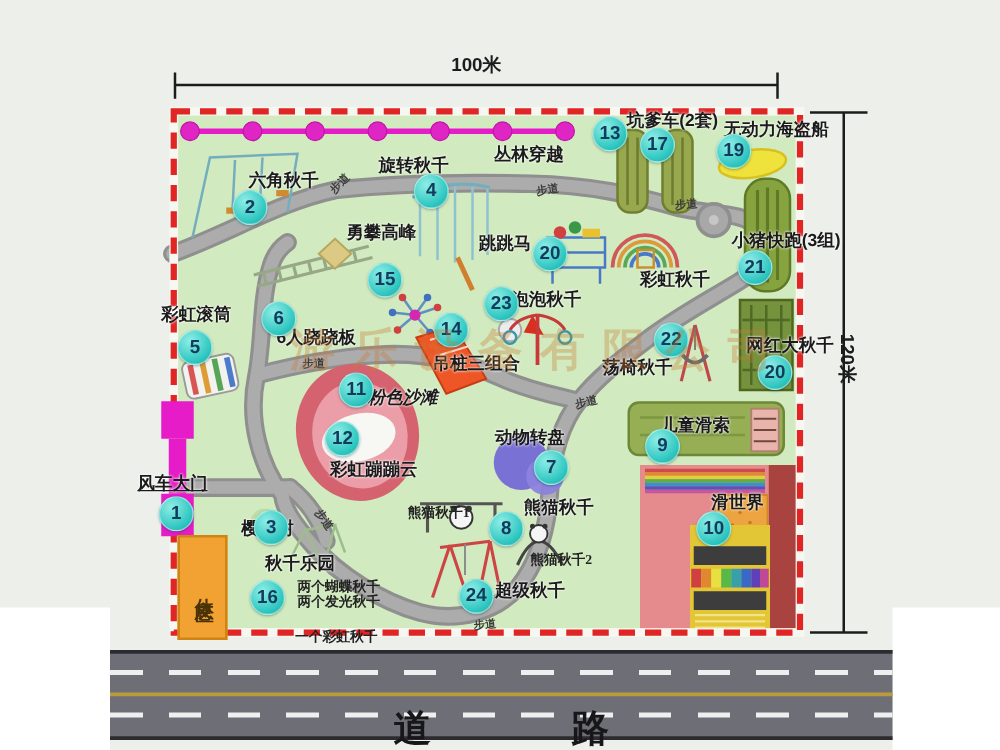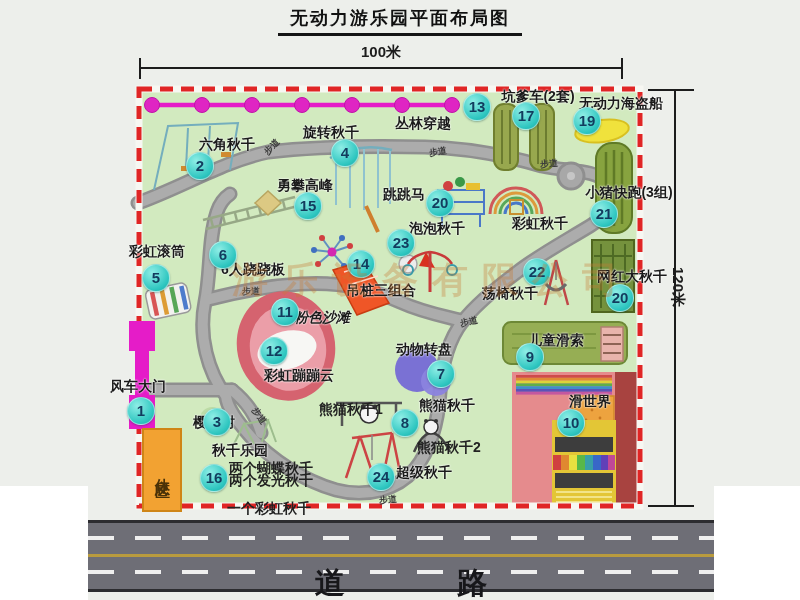--- a/index.html
+++ b/index.html
@@ -14,22 +14,22 @@
              transform:translate(-50%,-50%);white-space:nowrap;}
   .dim-label.vert{transform:translate(-50%,-50%) rotate(90deg);}
   svg.layer{position:absolute;left:0;top:0;}
   #map-layer{position:absolute;left:0;top:0;width:800px;height:600px;}
   .lbl{position:absolute;transform:translate(-50%,-50%);font-size:14px;font-weight:bold;
        color:#1b1b1b;white-space:nowrap;text-shadow:0 0 2px rgba(255,255,255,.85),0 0 2px rgba(255,255,255,.85);}
   .badge{position:absolute;width:26px;height:26px;margin:-13px 0 0 -13px;border-radius:50%;
          background:radial-gradient(circle at 35% 30%,#8feee6,#2ec6c0 68%,#1ca49f);
          color:#123c5e;font-size:15px;font-weight:bold;line-height:26px;text-align:center;
          box-shadow:0 1px 2px rgba(0,60,60,.35);border:1px solid rgba(255,255,255,.45);}
-  .slbl{position:absolute;transform:translate(-50%,-50%);font-size:14px;font-weight:600;
-        color:#222;white-space:nowrap;}
+  .slbl{position:absolute;transform:translate(-50%,-50%);font-size:11px;font-weight:600;
+        color:#222;white-space:nowrap;font-family:Liberation Serif, serif;}
   .plbl{position:absolute;font-size:9px;font-weight:bold;color:#3c3c3c;white-space:nowrap;}
   .rest-area{position:absolute;left:142px;top:428px;width:36px;height:80px;background:#f2a232;
              border:2px solid #cf8516;display:flex;align-items:center;justify-content:center;z-index:30;}
   .rest-area span{writing-mode:vertical-rl;font-size:15px;font-weight:bold;color:#4a3208;letter-spacing:3px;}
   .wm{position:absolute;white-space:nowrap;font-weight:bold;z-index:40;pointer-events:none;}
   .wm-company{left:232px;top:256px;font-size:36px;letter-spacing:14px;color:rgba(198,122,52,.34);}
   .wm-phone{left:172px;top:292px;font-size:38px;letter-spacing:1px;color:rgba(150,190,240,.58);
             text-shadow:0 0 2px rgba(255,255,255,.4);}
   .road{position:absolute;left:88px;top:520px;width:626px;height:66px;background:#6e6e76;
         border-top:3px solid #2c2c30;border-bottom:3px solid #2c2c30;z-index:20;}
@@ -268,26 +268,25 @@
     <g stroke="#1c1c1c" stroke-width="2" fill="none">
       <path d="M140,68 L622,68"></path>
         <path d="M140,58 L140,79"></path>
         <path d="M622,58 L622,79"></path>
       <path d="M675,90 L675,506"></path>
         <path d="M648,90 L694,90"></path>
         <path d="M648,506 L694,506"></path>
     </g>
   </svg>
 
-  <div class="title">无动力游乐园平面布局图</div>
   <div class="dim-label" style="left:381px;top:52px;">100米</div>
   <div class="dim-label vert" style="left:677px;top:287px;">120米</div>
 
   <div id="map-layer">
-      <div class="lbl" style="left: 138px; top: 387px;">风车大门</div>
+      <div class="lbl" style="left: 138px; top: 387px; text-decoration: underline;">风车大门</div>
       <div class="badge" style="left: 140px; top: 410px;">1</div>
       <div class="lbl" style="left: 227px; top: 145px;">六角秋千</div>
       <div class="badge" style="left: 199px; top: 165px;">2</div>
       <div class="lbl" style="left: 214px; top: 399px; margin-top: 24px;">樱花树</div>
       <div class="badge" style="left: 216px; top: 421px;">3</div>
       <div class="lbl" style="left: 331px; top: 133px;">旋转秋千</div>
       <div class="badge" style="left: 344px; top: 152px;">4</div>
       <div class="lbl" style="left: 157px; top: 252px;">彩虹滚筒</div>
       <div class="badge" style="left: 155px; top: 277px;">5</div>
       <div class="lbl" style="left: 253px; top: 270px;">6人跷跷板</div>
@@ -298,40 +297,40 @@
       <div class="badge" style="left: 404px; top: 422px;">8</div>
       <div class="lbl" style="left: 556px; top: 341px;">儿童滑索</div>
       <div class="badge" style="left: 529px; top: 356px;">9</div>
       <div class="lbl" style="left: 590px; top: 402px;">滑世界</div>
       <div class="badge" style="left: 570px; top: 422px;">10</div>
       <div class="lbl" style="left: 322px; top: 318px; font-style: italic;">粉色沙滩</div>
       <div class="badge" style="left: 284px; top: 311px;">11</div>
       <div class="lbl" style="left: 299px; top: 376px;">彩虹蹦蹦云</div>
       <div class="badge" style="left: 273px; top: 350px;">12</div>
       <div class="lbl" style="left: 423px; top: 124px;">丛林穿越</div>
-      <div class="badge" style="left: 419px; top: 106px; margin-left: 44px;">13</div>
+      <div class="badge" style="left: 430px; top: 106px; margin-left: 44px;">13</div>
       <div class="lbl" style="left: 381px; top: 291px;">吊桩三组合</div>
       <div class="badge" style="left: 360px; top: 263px;">14</div>
       <div class="lbl" style="left: 305px; top: 186px;">勇攀高峰</div>
-      <div class="badge" style="left: 307px; top: 205px;">15</div>
+      <div class="badge" style="left: 307px; top: 223px;">15</div>
       <div class="lbl" style="left: 240px; top: 451px;">秋千乐园</div>
       <div class="badge" style="left: 213px; top: 477px;">16</div>
       <div class="lbl" style="left: 538px; top: 97px;">坑爹车(2套)</div>
       <div class="badge" style="left: 525px; top: 115px;">17</div>
       <div class="lbl" style="left: 404px; top: 195px;">跳跳马</div>
       <div class="badge" style="left: 439px; top: 202px;">20</div>
       <div class="lbl" style="left: 621px; top: 104px;">无动力海盗船</div>
       <div class="badge" style="left: 586px; top: 120px;">19</div>
       <div class="lbl" style="left: 611px; top: 277px; padding-left: 42px;">网红大秋千</div>
       <div class="badge" style="left: 619px; top: 297px;">20</div>
       <div class="lbl" style="left: 629px; top: 193px;">小猪快跑(3组)</div>
       <div class="badge" style="left: 603px; top: 213px;">21</div>
       <div class="lbl" style="left: 510px; top: 294px;">荡椅秋千</div>
       <div class="badge" style="left: 536px; top: 271px;">22</div>
-      <div class="lbl" style="left: 437px; top: 229px;">泡泡秋千</div>
+      <div class="lbl" style="left: 437px; top: 240px;">泡泡秋千</div>
       <div class="badge" style="left: 400px; top: 242px;">23</div>
       <div class="lbl" style="left: 424px; top: 473px;">超级秋千</div>
       <div class="badge" style="left: 380px; top: 476px;">24</div>
       <div class="lbl" style="left: 540px; top: 224px;">彩虹秋千</div>
       <div class="slbl" style="left: 351px; top: 410px;">熊猫秋千1</div>
       <div class="slbl" style="left: 449px; top: 448px;">熊猫秋千2</div>
       <div class="slbl" style="left: 271px; top: 469px;">两个蝴蝶秋千</div>
       <div class="slbl" style="left: 271px; top: 481px;">两个发光秋千</div>
       <div class="slbl" style="left: 269px; top: 509px;">一个彩虹秋千</div>
       <div class="plbl" style="left: 272px; top: 147px; transform: translate(-50%, -50%) rotate(-45deg);">步道</div>

